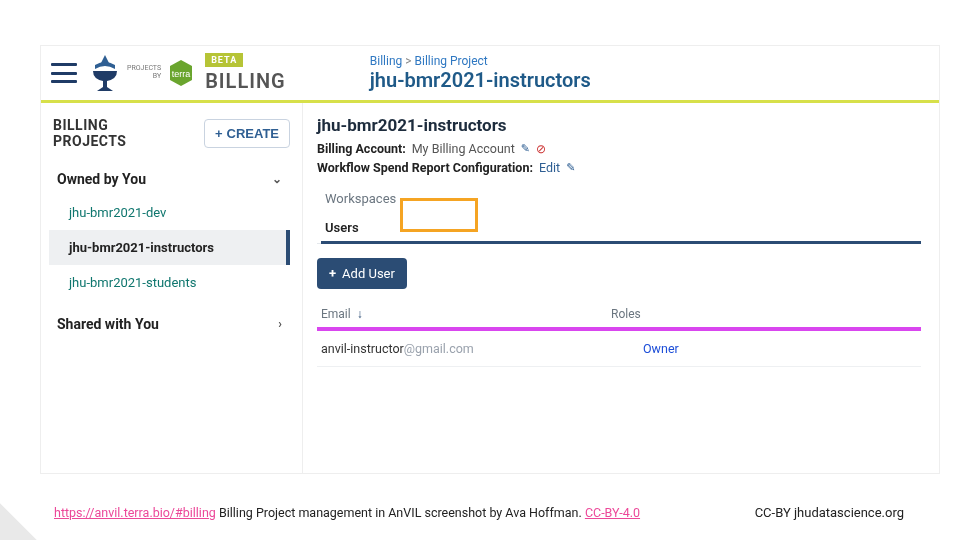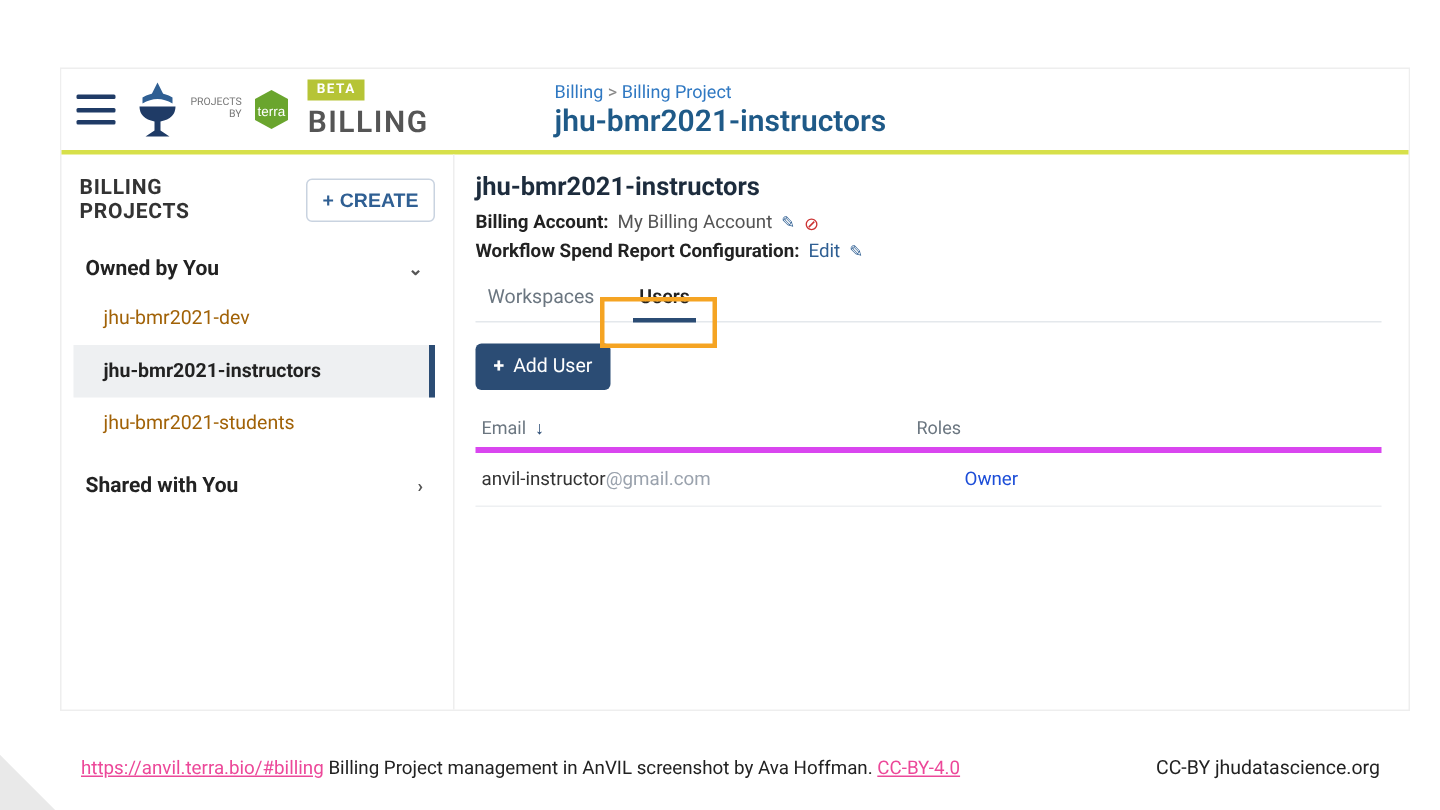--- a/index.html
+++ b/index.html
@@ -21,49 +21,49 @@
   .accent-line { height:3px; background: linear-gradient(to bottom, #d7e04a 0%, #d7e04a 100%); }
   .body { display:flex; height:370px; }
   .sidebar { width:262px; border-right:1px solid #eee; padding:14px 12px 0 8px; }
   .sidebar-head { display:flex; justify-content:space-between; align-items:center; margin-bottom:14px; padding-left:4px;gap:48px;}
   .sidebar-head h3 { font-size:14px; font-weight:700; color:#333; letter-spacing:0.5px; }
   .create-btn { display:flex; align-items:center; gap:4px; font-size:13px; font-weight:600; color:#2f5f93; border:1px solid #c9d3e0; padding:6px 10px; border-radius:4px; background:#fff; cursor:pointer; }
   .create-btn .plus { color:#2f5f93; font-weight:700; }
   .tree { margin-top:8px; }
   .tree-head { display:flex; justify-content:space-between; align-items:center; font-size:14px; font-weight:700; color:#222; padding:8px 8px; cursor:pointer;}
   .chev { font-size:12px; color:#555; }
-  .proj { font-size:13px; padding:10px 8px 10px 20px; color:#a16207; cursor:pointer; }
+  .proj { font-size:13px; padding:10px 8px 10px 20px; color:#0f766e; cursor:pointer; }
   .proj.active { background:#eef0f2; color:#222; font-weight:700; position:relative; }
   .proj.active::after { content:""; position:absolute; right:0; top:0; bottom:0; width:4px; background:#2b4c74; }
   .content { flex:1; padding:12px 18px 0 14px; position:relative; }
   .content h2 { font-size:17px; font-weight:700; color:#1d2c3d; margin-bottom:6px;}
   .kv { font-size:12.5px; color:#222; margin-bottom:4px; display:flex; align-items:center; gap:6px;}
   .kv .k { font-weight:700; }
   .kv .v { color:#555; }
   .kv .edit { color:#2f5f93; cursor:pointer; }
   .pencil { color:#2f5f93; font-size:11px; cursor:pointer;}
   .remove { color:#c33; font-size:12px; cursor:pointer; }
-  .tabs { display:flex; gap:22px; margin-top:10px; border-bottom:1px solid #e4e8ec; padding-left:4px;}
+  .tabs { display:flex; margin-top:10px; border-bottom:1px solid #e4e8ec; padding-left:4px;flex-direction:column;}
   .tab { font-size:13px; color:#6b7680; padding:6px 4px 8px; cursor:pointer; position:relative;}
   .tab.active { color:#222; font-weight:600; }
   .tab.active::after { content:""; position:absolute; left:0; right:0; bottom:-1px; height:3px; background:#2b4c74; }
   .highlight { position:absolute; border:3px solid #f5a423; pointer-events:none; }
   .adduser { display:inline-flex; align-items:center; gap:6px; background:#2b4c74; color:#fff; font-size:13px; padding:8px 12px; border-radius:4px; margin-top:14px; cursor:pointer; }
   .adduser .plus { font-weight:700; }
   .table { margin-top:12px; }
   .thead { display:flex; font-size:12px; color:#6b7680; padding:6px 4px; border-bottom:4px solid #d946ef;}
   .thead .col-email { width:290px; display:flex; align-items:center; gap:6px;}
   .trow { display:flex; font-size:12.5px; padding:10px 4px; border-bottom:1px solid #eef0f2;gap:32px;}
   .trow .col-email { width:290px; color:#333; }
   .trow .col-email .dim { color:#9aa2ad; }
   .trow .col-roles { color:#1d4ed8; }
   .sort-arrow { color:#2b4c74; font-size:12px; }
   .caption { position:absolute; left:54px; bottom:20px; font-size:12.5px; color:#222; }
   .caption a { color:#ec4899; text-decoration:underline; }
-  .ccby { position:absolute; right:40px; bottom:20px; font-size:13px; color:#222; }
+  .ccby { position:absolute; right:56px; bottom:20px; font-size:13px; color:#222; }
   .corner { position:absolute; left:0; bottom:0; width:52px; height:52px; overflow:hidden; }
   .corner::before { content:""; position:absolute; left:-26px; bottom:-26px; width:52px; height:52px; background:#e9e9e9; transform:rotate(45deg); }
 </style>
 </head>
 <body>
 
 <div class="app">
   <div class="topbar">
     <div class="hamburger">
         <span></span>

